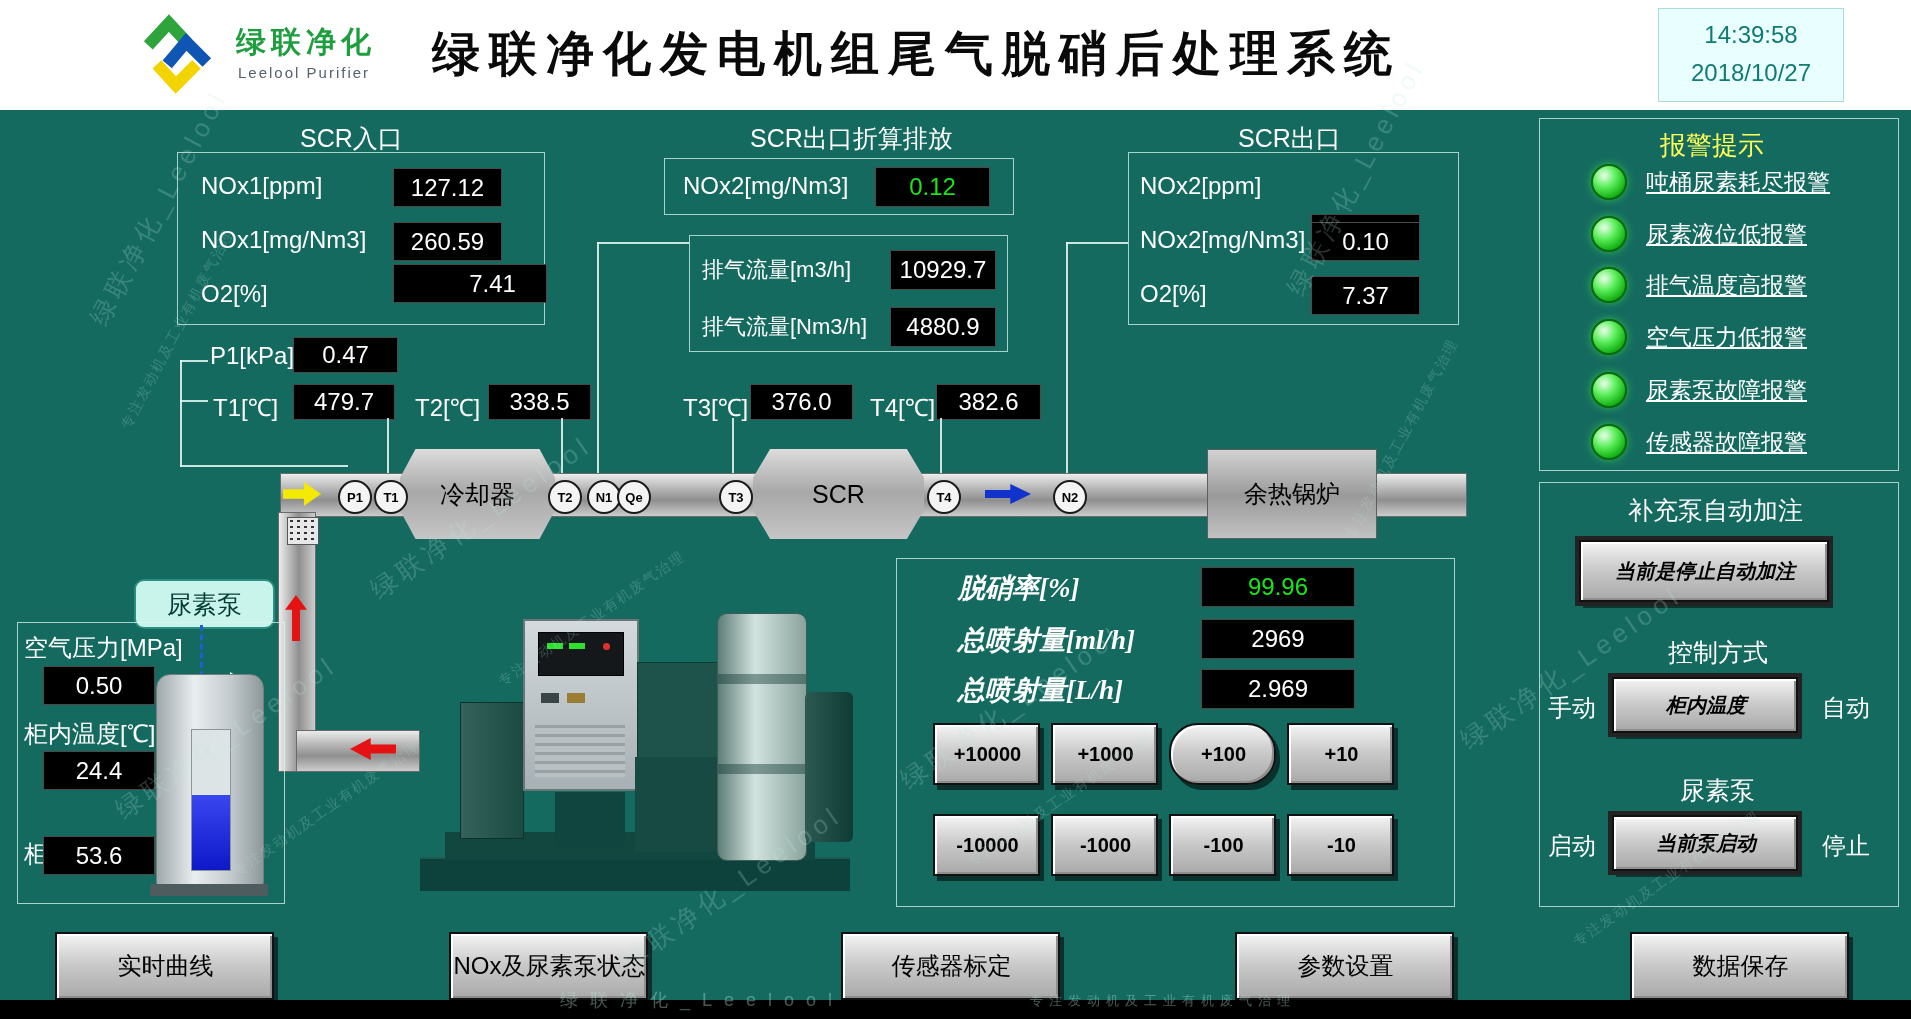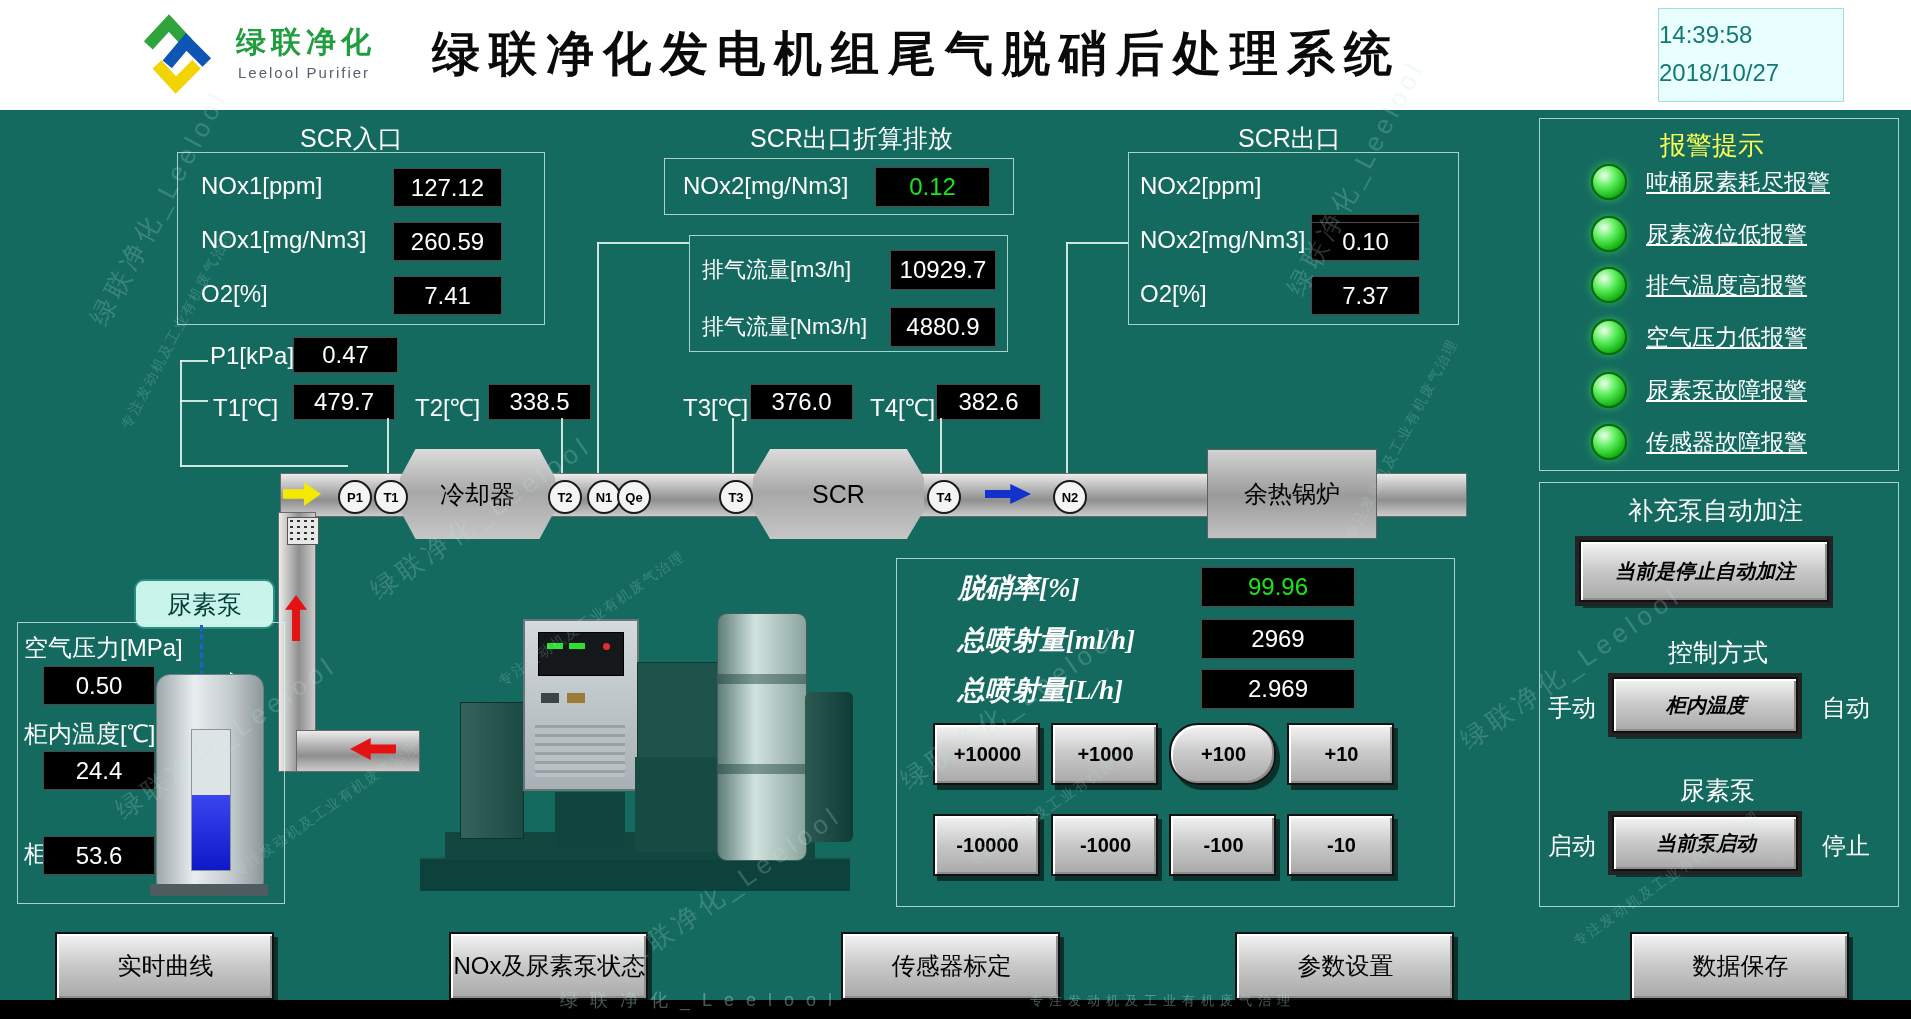--- a/index.html
+++ b/index.html
@@ -4,21 +4,21 @@
 <style>
   html,body{margin:0;padding:0;background:#000;}
   #screen{position:relative;width:1911px;height:1019px;background:#156a60;overflow:hidden;
           font-family:"Liberation Sans",sans-serif;}
   .abs{position:absolute;}
   #header{position:absolute;left:0;top:0;width:1911px;height:110px;background:#ffffff;}
   .app-title{font-family:"Liberation Serif",serif;font-weight:700;font-size:48px;color:#0a0a0a;
              letter-spacing:9px;white-space:nowrap;}
   .logo-text{color:#1e9e3e;font-weight:700;font-size:30px;letter-spacing:5px;white-space:nowrap;}
   .logo-sub{color:#55606e;font-size:15px;letter-spacing:2px;white-space:nowrap;}
-  .timebox{background:#e9ffff;border:1px solid #a8dcd8;color:#117a74;font-size:24px;}
+  .timebox{background:#e9ffff;border:1px solid #a8dcd8;color:#117a74;font-size:24px;text-align:center;}
   .lbl{color:#ffffff;font-size:24px;white-space:nowrap;}
   .lbl.sm{font-size:22px;}
   .vbox{background:#000000;color:#ffffff;border:1px solid #4a4a4a;display:flex;align-items:center;
         justify-content:center;font-size:24px;white-space:nowrap;}
   .green{color:#19e619;}
   .panel{border:1px solid rgba(220,245,240,.75);}
   .ptitle{color:#ffffff;font-size:25px;white-space:nowrap;}
   .node{position:absolute;width:30px;height:30px;border-radius:50%;background:#f4f4f4;border:2px solid #1a1a1a;
         color:#000;font-size:13px;font-weight:700;display:flex;align-items:center;justify-content:center;}
   .line{position:absolute;background:rgba(235,250,247,.85);}
@@ -83,21 +83,21 @@
     </div>
   </div>
 
   <div class="abs ptitle" style="left:300px;top:122px;">SCR入口</div>
   <div class="abs panel" style="left:177px;top:152px;width:366px;height:171px;"></div>
   <div class="abs lbl" style="left:201px;top:172px;">NOx1[ppm]</div>
   <div class="abs vbox" style="left:393px;top:168px;width:107px;height:37px;">127.12</div>
   <div class="abs lbl" style="left:201px;top:226px;">NOx1[mg/Nm3]</div>
   <div class="abs vbox" style="left:393px;top:222px;width:107px;height:37px;">260.59</div>
   <div class="abs lbl" style="left:201px;top:280px;">O2[%]</div>
-  <div class="abs vbox" style="left:393px;top:276px;width:107px;height:37px;">7.41</div>
+  <div class="abs vbox" style="left:393px;top:264px;width:107px;height:37px;padding-left:45px;">7.41</div>
 
   <div class="abs ptitle" style="left:750px;top:122px;">SCR出口折算排放</div>
   <div class="abs panel" style="left:664px;top:158px;width:348px;height:55px;"></div>
   <div class="abs lbl" style="left:683px;top:172px;">NOx2[mg/Nm3]</div>
   <div class="abs vbox green" style="left:875px;top:167px;width:113px;height:38px;">0.12</div>
   <div class="abs panel" style="left:689px;top:235px;width:317px;height:115px;"></div>
   <div class="abs lbl sm" style="left:702px;top:255px;">排气流量[m3/h]</div>
   <div class="abs vbox" style="left:890px;top:250px;width:104px;height:38px;">10929.7</div>
   <div class="abs lbl sm" style="left:702px;top:312px;">排气流量[Nm3/h]</div>
   <div class="abs vbox" style="left:890px;top:307px;width:104px;height:38px;">4880.9</div>

